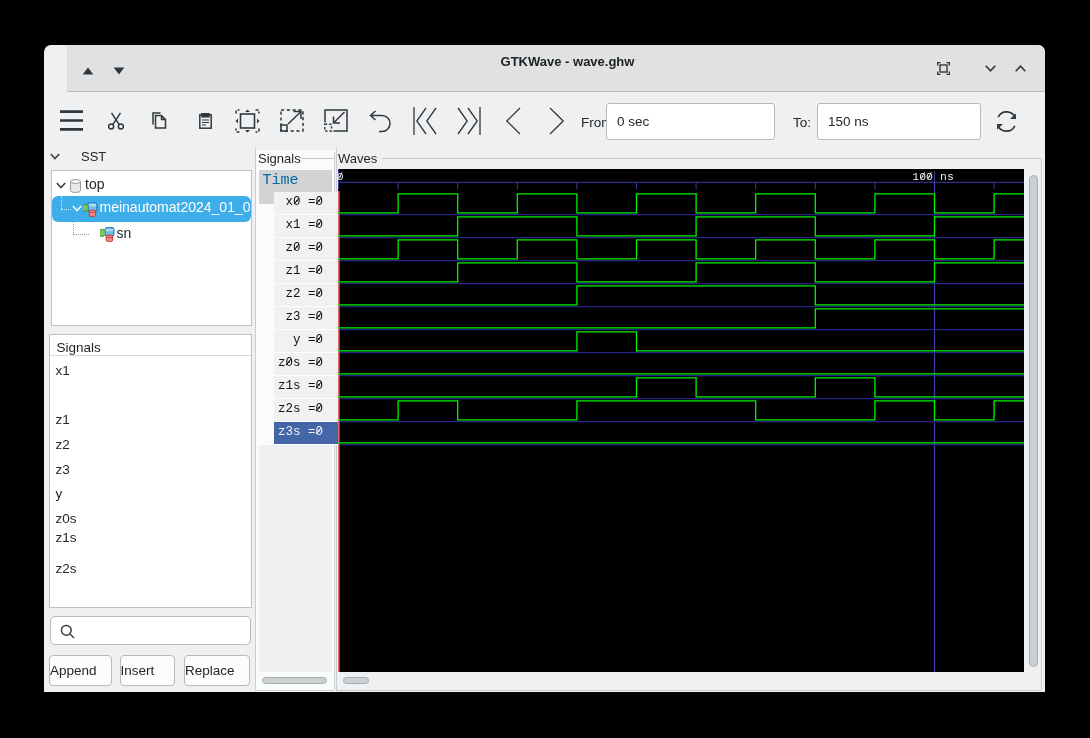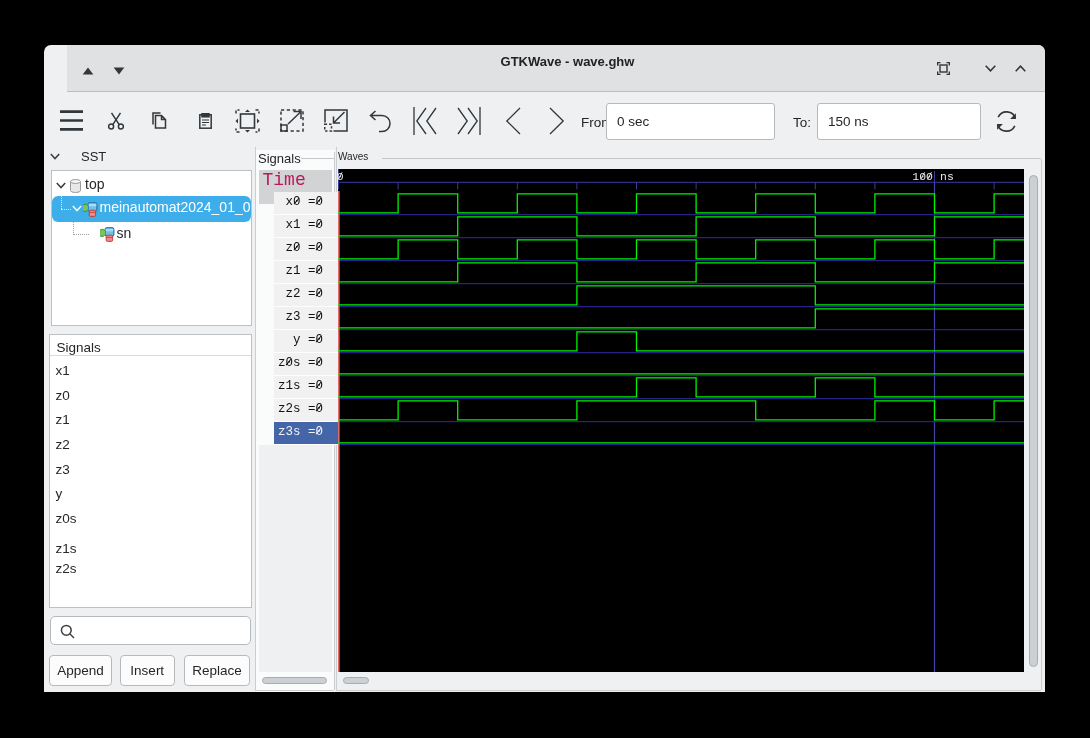--- a/index.html
+++ b/index.html
@@ -25,35 +25,35 @@
 #lowframe { position:absolute; left:4.5px; top:289px; width:203px; height:274px; background:#fff;
   border:1px solid #bdc1c3; }
 #lsig { position:absolute; left:7px; top:5px; font-size:13.5px; color:#232629; }
 #lsep { position:absolute; left:0; top:20px; width:100%; height:1px; background:#d9dadb; }
 .lrow { position:absolute; left:5.5px; width:201px; height:24.7px; font-size:13.5px; color:#24282a;
   padding-left:6px; line-height:24.7px; }
 .lsel { background:#3daee9; color:#fff; }
 #search { position:absolute; left:5.5px; top:570.5px; width:201px; height:29.5px; background:#fff;
   border:1px solid #b6babd; border-radius:5px; }
 .btn { position:absolute; top:610px; height:31px; background:#fcfcfc; border:1px solid #b6babd;
-  border-radius:4px; font-size:13.5px; color:#232629; text-align:center; line-height:29px; }
+  border-radius:4px; font-size:13.5px; color:#232629; line-height:29px; }
 #midcol { position:absolute; left:212px; top:105px; width:79px; height:542px; background:#fafbfb; }
 #midlabel { position:absolute; left:214px; top:106px; font-size:13px; color:#232629; }
 .frline { position:absolute; height:1px; background:#c3c7c9; }
 #timehdr { position:absolute; left:214.5px; top:125px; width:73px; height:34px; background:#d1d3d4;
-  font-family:"Liberation Mono",monospace; font-size:18px; color:#be185d; line-height:21px; padding-left:4px; }
+  font-family:"Liberation Mono",monospace; font-size:15px; color:#0369a1; line-height:21px; padding-left:4px; }
 .srow { position:absolute; left:230px; width:73px; height:23px; background:#f1f1f2;
   border-bottom:1.6px solid #fdfdfd; font-family:"Liberation Mono",monospace; font-size:12.5px;
   color:#101214; line-height:21.5px; padding-left:4px; }
 .srow.sel { background:#4565a9; color:#f2f2f2; }
 .z { position:relative; display:inline-block; }
 .z::after { content:""; position:absolute; left:2.9px; top:5.4px; width:1px; height:8.2px;
   background:currentColor; transform:rotate(40deg); }
 #midbelow { position:absolute; left:214.5px; top:399.5px; width:73px; height:227px; background:#eff0f1; }
-#wavelabel { position:absolute; left:294px; top:106px; font-size:10px; color:#232629; }
+#wavelabel { position:absolute; left:294px; top:106px; font-size:13px; color:#232629; }
 #waveblack { position:absolute; left:294px; top:124px; width:686px; height:503px; background:#000; overflow:hidden; }
 .wavesvg { position:absolute; left:0; top:0; }
 .vl { position:absolute; width:1px; background:#cbced0; }
 .hl { position:absolute; height:1px; background:#cbced0; }
 .sb { position:absolute; background:#ccd0d2; border:1px solid #a8adb0; border-radius:4.5px; }
 </style></head>
 <body>
 <div id="win">
   <div id="titlebar">
     <div id="title">GTKWave - wave.ghw</div>
@@ -176,27 +176,26 @@
 <path d="M6.2 10.4 H12.6" stroke="#c0392b" stroke-width="0.8"></path>
 </svg>
         <span style="left:65px">sn</span>
 </div>
 </div>
   <div id="lowframe">
     <div id="lsig">Signals</div>
       <div id="lsep"></div>
   </div>
   <div class="lrow" style="top:313.80px">x1</div>
-    <div class="lrow" style="top:338.52px">z0</div>
     <div class="lrow" style="top:363.24px">z1</div>
     <div class="lrow" style="top:387.96px">z2</div>
     <div class="lrow" style="top:412.68px">z3</div>
     <div class="lrow" style="top:437.40px">y</div>
     <div class="lrow" style="top:462.12px">z0s</div>
-    <div class="lrow" style="top:492px">z1s</div>
+    <div class="lrow" style="top:481px">z1s</div>
     <div class="lrow" style="top:511.56px">z2s</div>
   <div id="search">
     <svg style="position:absolute;left:9px;top:7px" width="15" height="15" viewBox="0 0 15 15" fill="none" stroke="#3c4044" stroke-width="1.5">
       <circle cx="6.3" cy="6.3" r="4.9"></circle>
         <path d="M10 10 L14 14"></path>
     </svg>
   </div>
   <div class="btn" style="left:5px;width:63px">Append</div>
   <div class="btn" style="left:75.5px;width:55.5px">Insert</div>
   <div class="btn" style="left:140px;width:66px">Replace</div>

